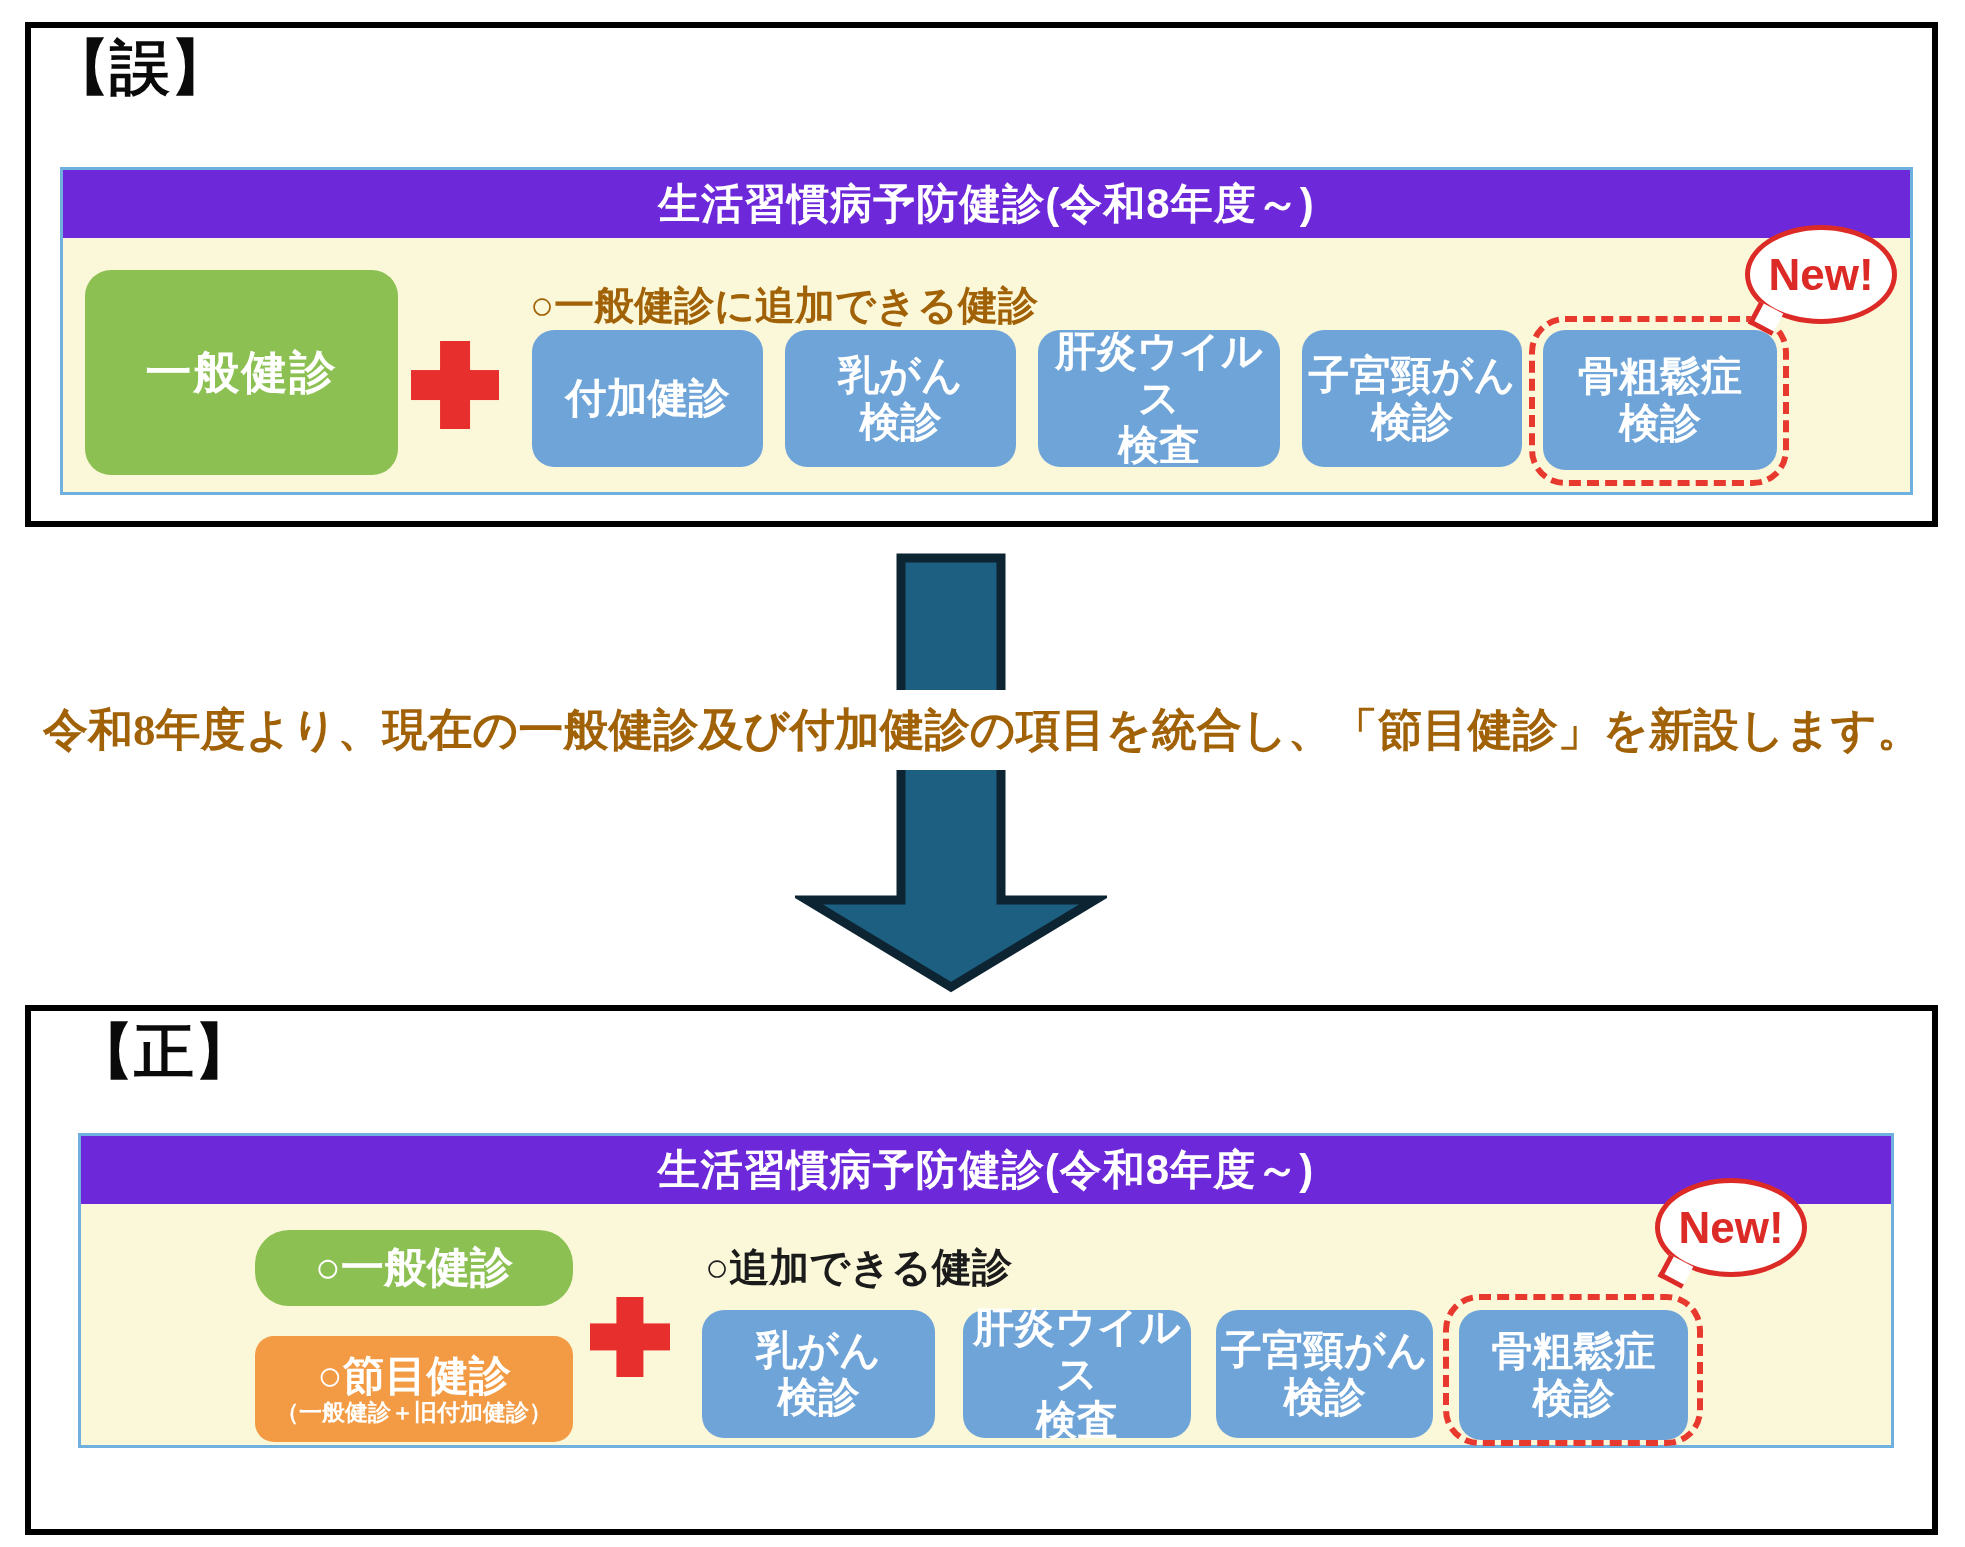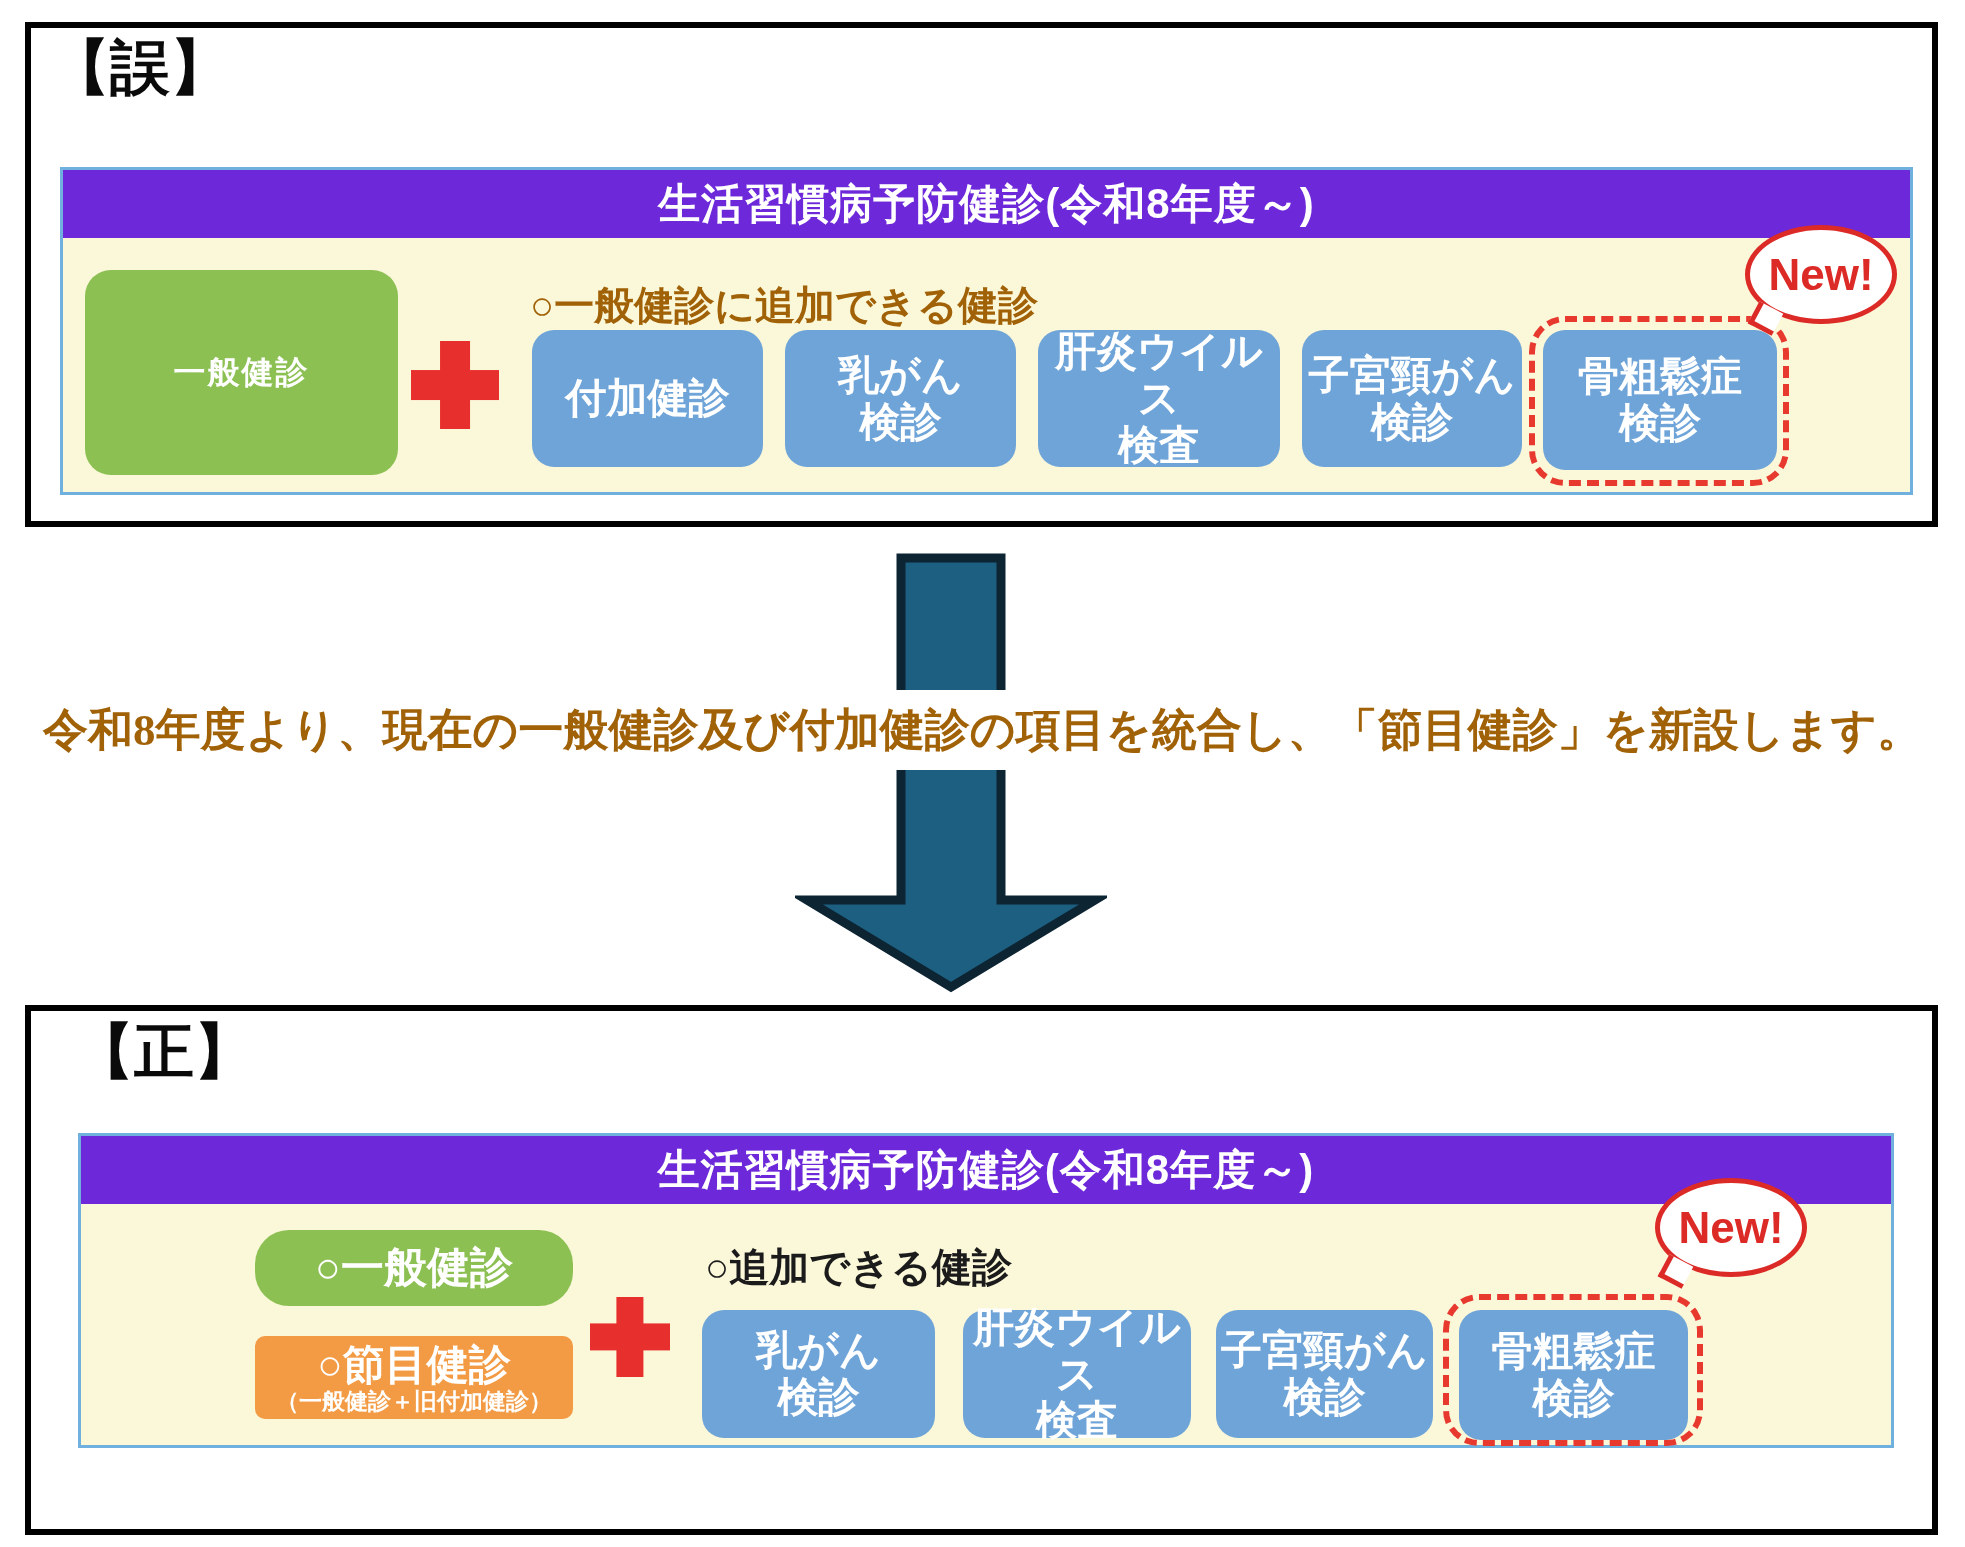--- a/index.html
+++ b/index.html
@@ -27,35 +27,35 @@
   .box{
     position:absolute;color:#fff;font-weight:bold;display:flex;flex-direction:column;
     align-items:center;justify-content:center;text-align:center;line-height:1.14;box-sizing:border-box;
   }
   .box span:empty{display:none;}
   .green{background:#8cc053;}
   .blue{background:#6ea4d8;}
   .orange{background:#f29b44;}
 
   
-  #w-base{left:22px;top:100px;width:313px;height:205px;border-radius:26px;font-size:32px;letter-spacing:2px;}
+  #w-base{left:22px;top:100px;width:313px;height:205px;border-radius:26px;font-size:46px;letter-spacing:2px;}
   #w-plus{left:348px;top:171px;width:88px;height:88px;}
   #w-heading{position:absolute;left:467px;top:108px;font-size:40px;font-weight:600;color:#a16207;}
   .w-addon{top:160px;height:137px;border-radius:22px;font-size:41px;}
   #w-a0{left:469px;width:231px;}
   #w-a1{left:722px;width:231px;}
   #w-a2{left:975px;width:242px;}
   #w-a3{left:1239px;width:220px;}
   #w-a4{left:1480px;width:234px;height:140px;}
   #w-dashed{left:1466px;top:146px;width:260px;height:170px;}
   #w-bubble{left:1682px;top:55px;}
 
   
   #c-base0{left:174px;top:94px;width:318px;height:76px;border-radius:34px;font-size:43px;}
-  #c-base1{left:174px;top:200px;width:318px;height:83px;border-radius:10px;font-size:42px;}
+  #c-base1{left:174px;top:200px;width:318px;height:106px;border-radius:19px;font-size:42px;}
   #c-base1 .sub{font-size:23px;font-weight:bold;line-height:1.1;}
   #c-plus{left:509px;top:161px;width:80px;height:80px;}
   #c-heading{position:absolute;left:624px;top:104px;font-size:40px;font-weight:600;color:#1b1b1b;}
   .c-addon{top:174px;height:128px;border-radius:22px;font-size:41px;}
   #c-a0{left:621px;width:233px;}
   #c-a1{left:882px;width:228px;}
   #c-a2{left:1135px;width:217px;}
   #c-a3{left:1378px;width:229px;height:130px;}
   #c-dashed{left:1362px;top:158px;width:260px;height:152px;}
   #c-bubble{left:1574px;top:42px;}

